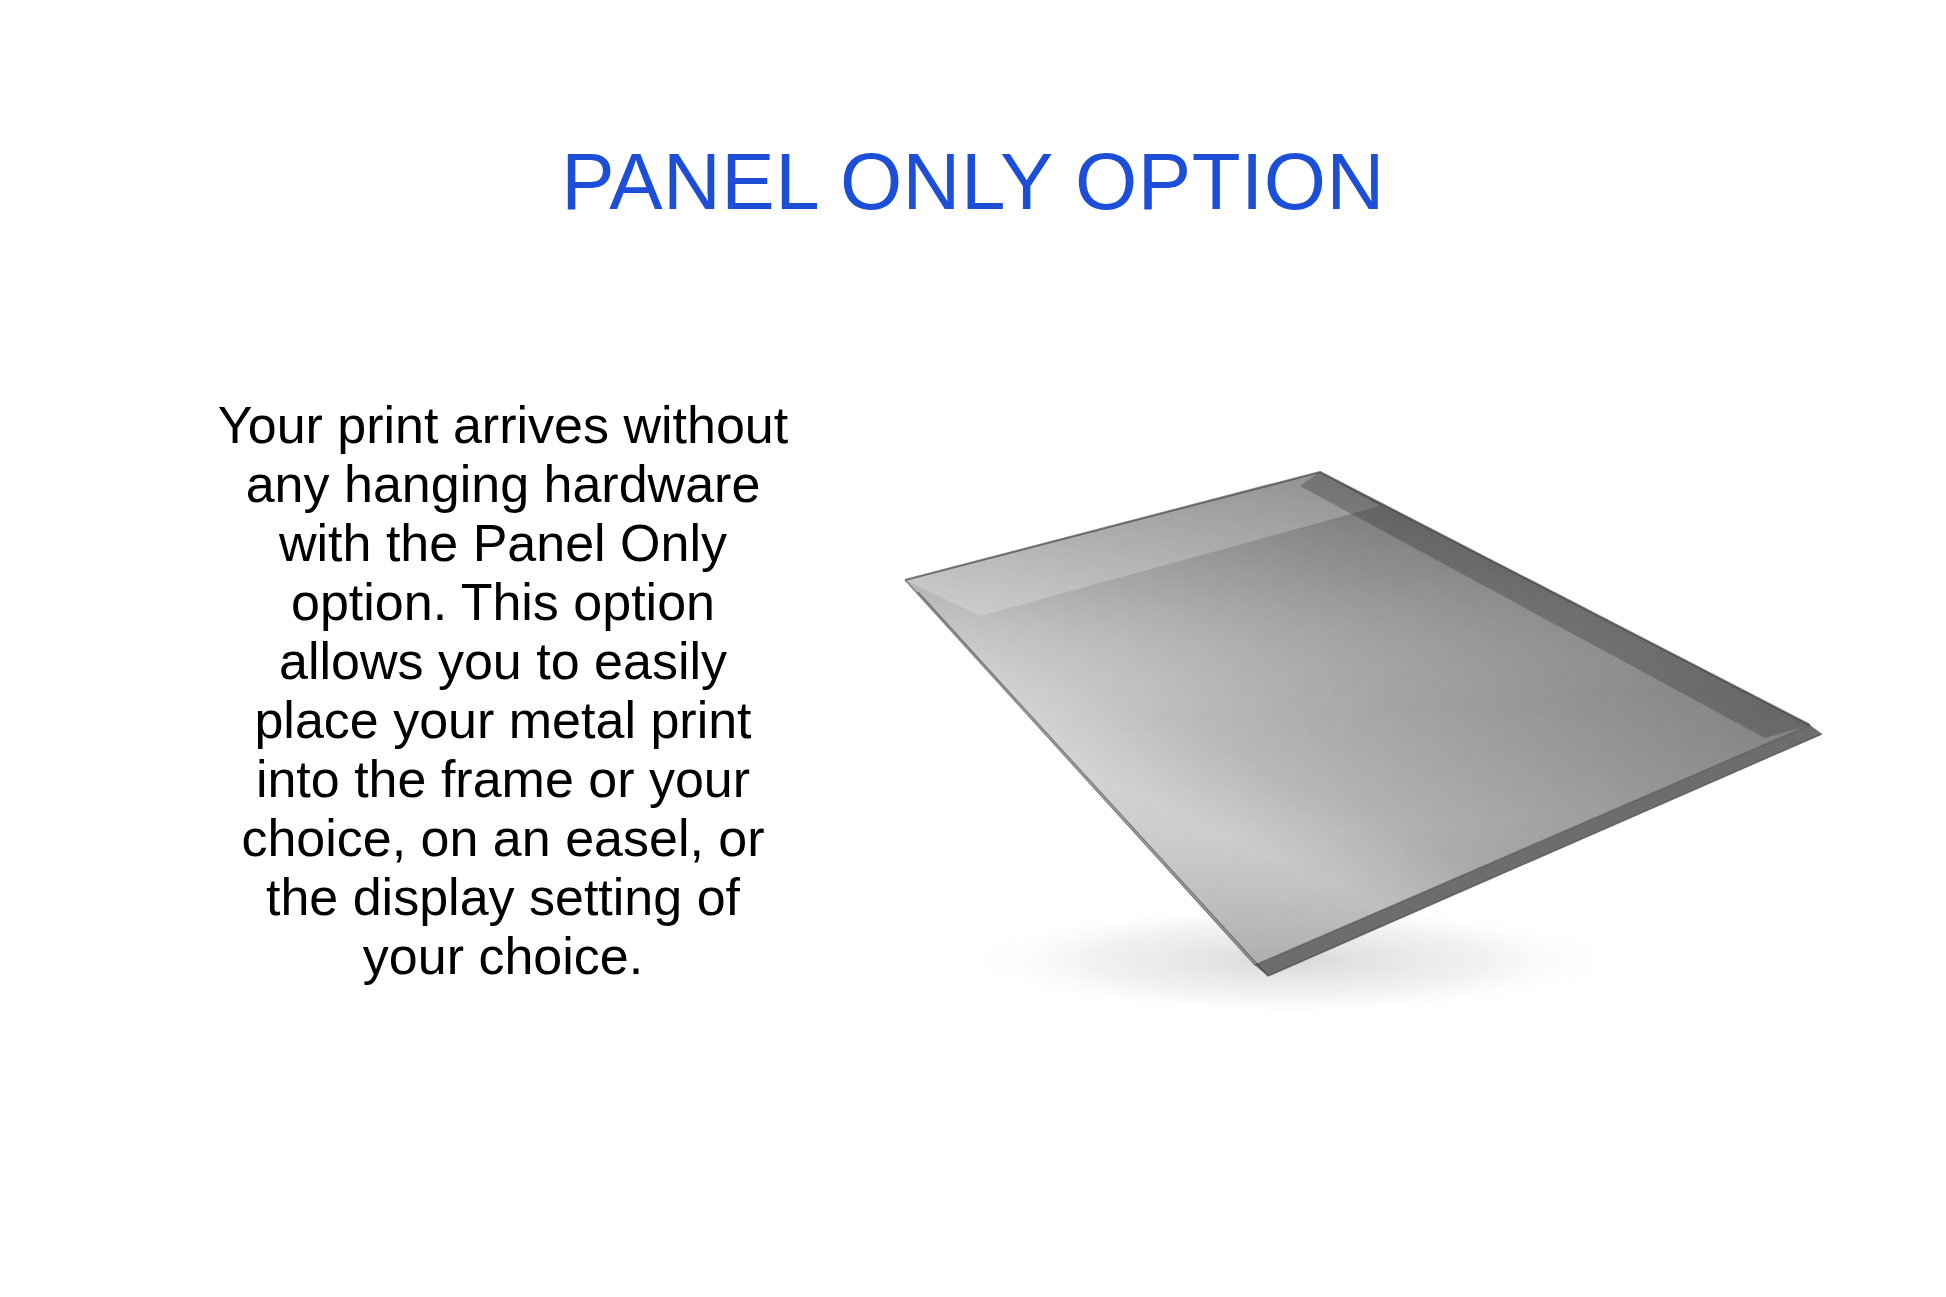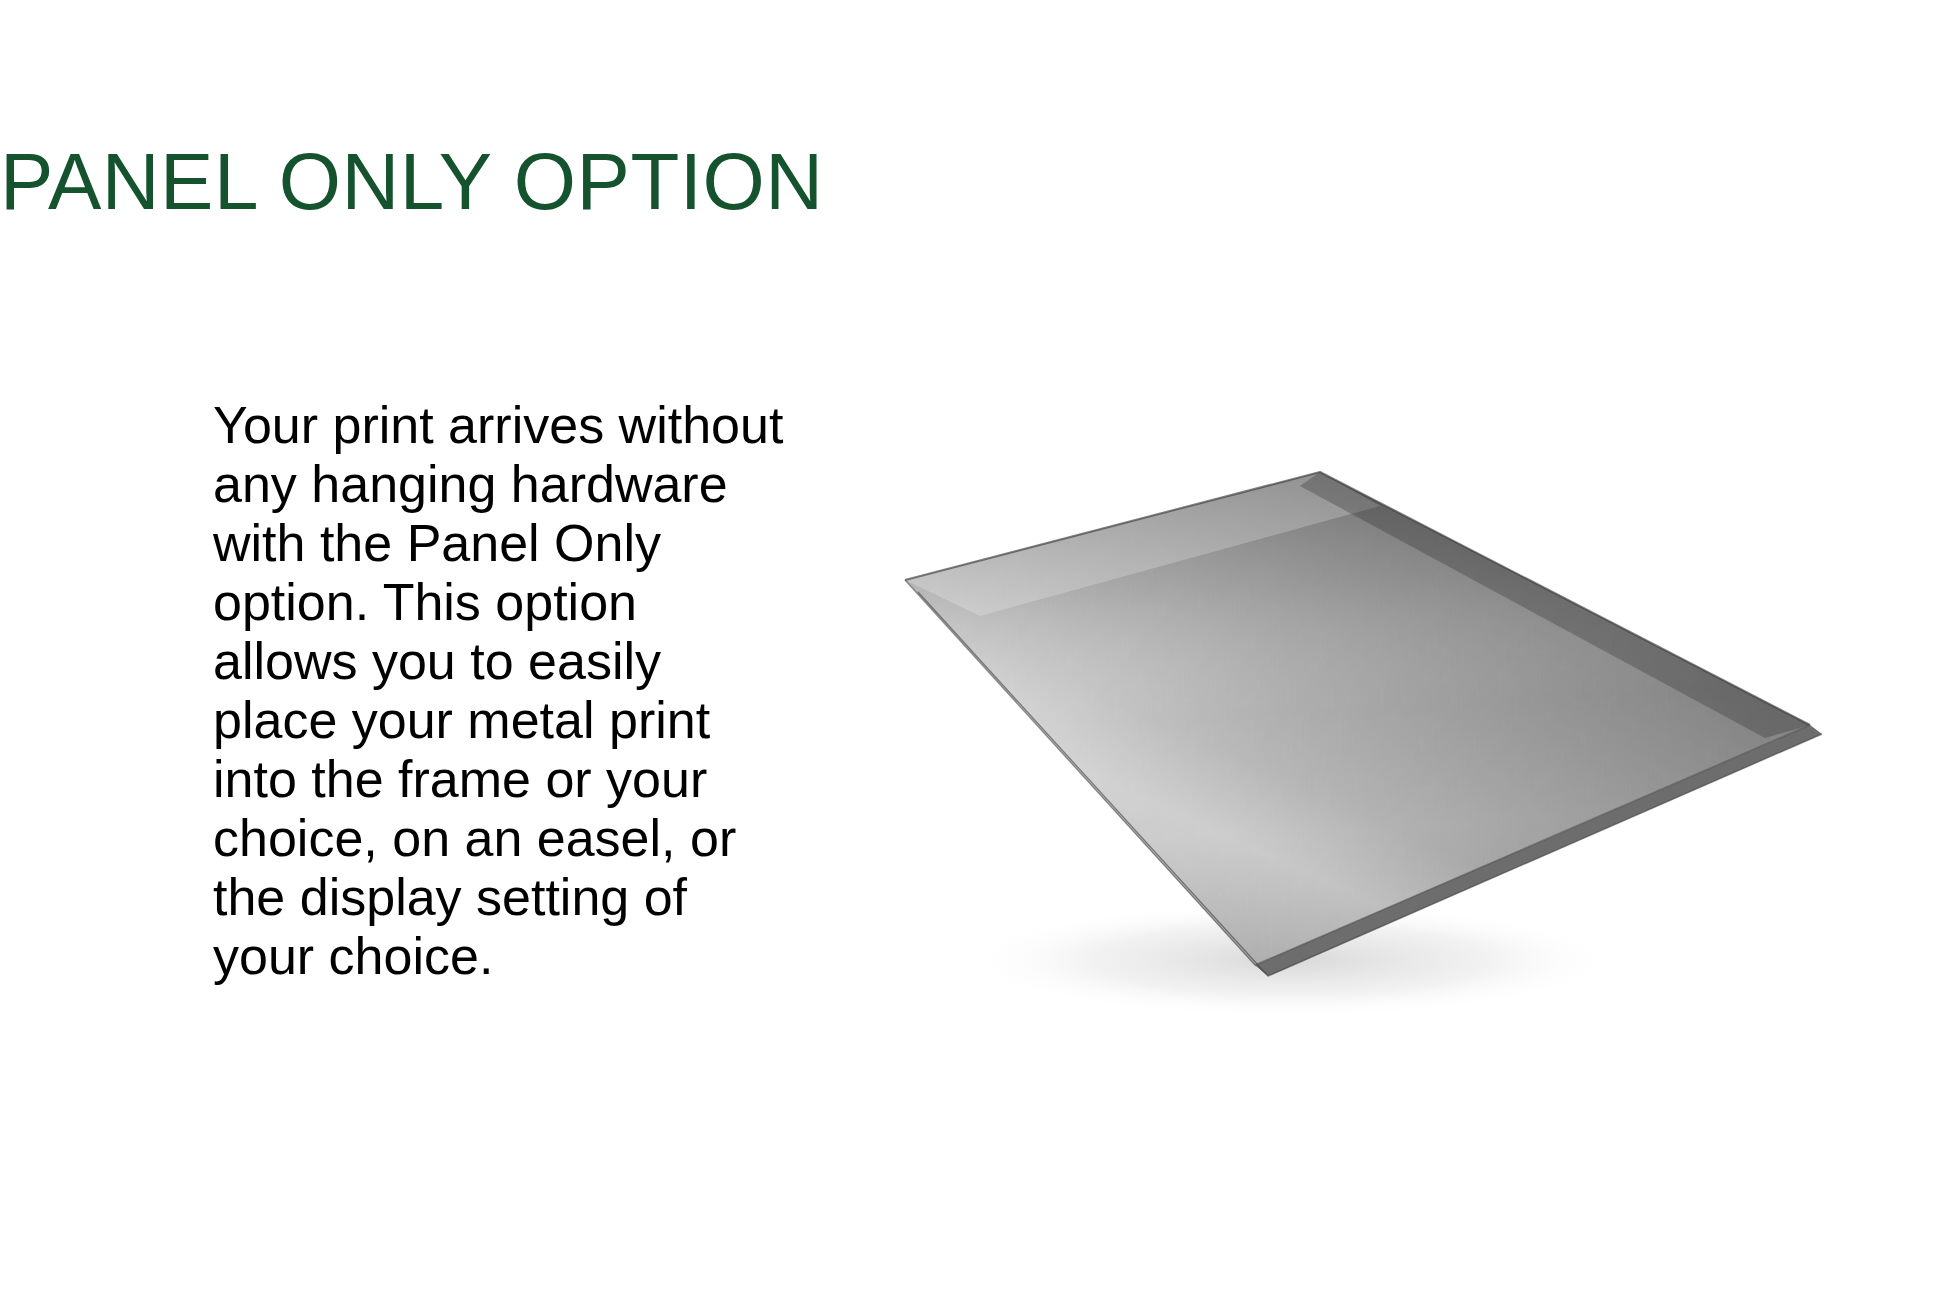--- a/index.html
+++ b/index.html
@@ -18,40 +18,40 @@
     background: #ffffff;
     overflow: hidden;
   }
 
   
   #slide-title {
     position: absolute;
     left: 0;
     top: 88px;
     width: 1946px;
-    text-align: left;
+    text-align: center;
     font-size: 80px;
     line-height: 1.0;
     font-weight: 400;
-    color: #14532d;
+    color: #1d4ed8;
     letter-spacing: 0.5px;
     white-space: nowrap;
   }
 
   
   #body-text {
     position: absolute;
     left: 213px;
     top: 344px;
     width: 580px;
     font-size: 52px;
     line-height: 59px;
     font-weight: 400;
     color: #000000;
-    text-align: left;
+    text-align: center;
   }
 
   
   #panel-photo {
     position: absolute;
     left: 860px;
     top: 420px;
     width: 1010px;
     height: 620px;
   }

